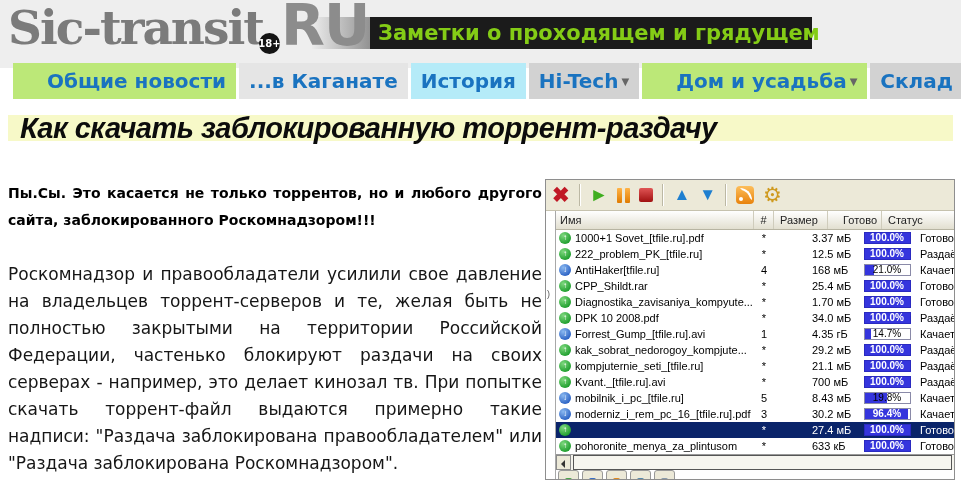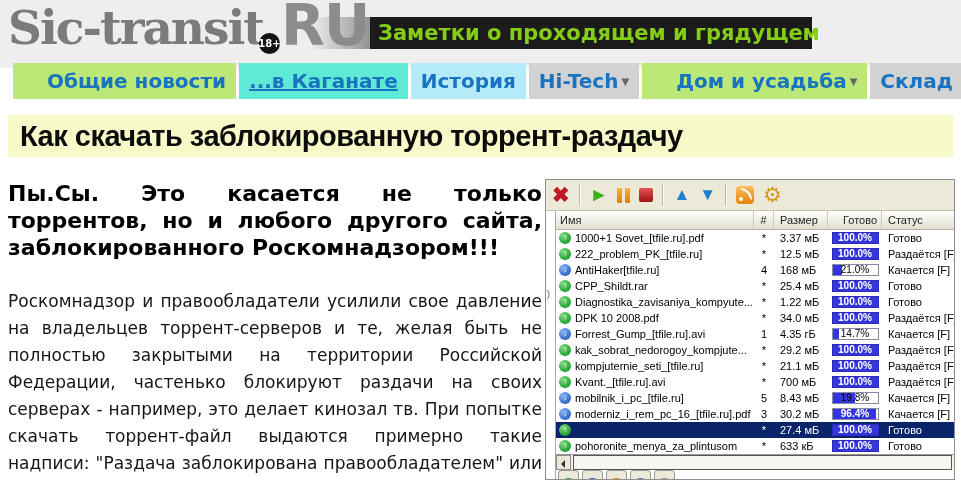--- a/index.html
+++ b/index.html
@@ -19,33 +19,33 @@
   .banner-lead{position:absolute;left:312px;top:17px;width:60px;height:32px;
                background:linear-gradient(to right,#ececec,#8f8f8f);}
   .banner{position:absolute;left:370px;top:17px;width:442px;height:32px;background:#1b1b1b;
           color:#84cc16;font-weight:bold;font-size:21px;display:flex;align-items:center;
           padding-left:8px;box-sizing:border-box;white-space:nowrap;}
 
   
   .nav{position:absolute;left:13px;top:63px;display:flex;gap:3px;}
   .nav-item{padding:6px 10px;font-weight:bold;font-size:20px;color:#1a73c0;cursor:pointer;
             display:flex;align-items:center;white-space:nowrap;}
-  .bg-green{background:#bce878;padding-left:34px;} .bg-tan{background:#5eead4;text-decoration:underline;}
+  .bg-green{background:#bce878;padding-left:34px;} .bg-tan{background:#e5e5e5;}
   .bg-cyan{background:#b5ebf8;}  .bg-gray{background:#d2d2d2;}
   .dd{font-size:10px;color:#666;margin-left:3px;}
 
   
-  .title-band{position:absolute;left:8px;top:115px;width:945px;height:42px;background:#f7f9c8;
-              display:flex;align-items:center;}
+  .title-band{position:absolute;left:8px;top:115px;width:945px;height:26px;background:#f7f9c8;
+              display:flex;align-items:center;font-style:italic;}
   .title-band h1{margin:0 0 0 12px;font-family:"Liberation Sans",sans-serif;font-size:29px;
                  font-weight:bold;color:#0c0c0c;letter-spacing:-0.5px;white-space:nowrap;}
 
   
   .copy{position:absolute;left:8px;top:180px;width:534px;}
-  .lead{font-weight:bold;font-size:22px;line-height:27px;color:#000;text-align:justify;margin:0;}
+  .lead{font-weight:bold;font-size:14px;line-height:27px;color:#000;text-align:justify;margin:0;}
   .para{font-size:17px;line-height:27px;color:#161616;text-align:justify;margin:27px 0 0 0;}
 
   
   .shot{position:absolute;left:545px;top:179px;width:410px;height:301px;border:1px solid #8e8e8e;
         box-sizing:border-box;background:#fff;overflow:hidden;font-family:"Liberation Sans",sans-serif;}
   .tbar{position:absolute;left:0;top:0;right:0;height:31px;background:#ece9d8;
         border-bottom:1px solid #c6c2ae;display:flex;align-items:center;gap:9px;padding-left:6px;box-sizing:border-box;}
   .tsep{width:1px;height:22px;background:#bcb8a4;border-right:1px solid #fff;}
   .ic{display:flex;align-items:center;justify-content:center;cursor:pointer;}
   .ic-x{color:#c01825;font-size:21px;font-weight:bold;}
@@ -78,21 +78,21 @@
   .rows{height:224px;overflow:hidden;background:#fff;}
   .trow{display:flex;height:16px;align-items:center;font-size:11px;color:#000;cursor:pointer;}
   .trow.sel{background:#0a246a;color:#fff;}
   .cell{box-sizing:border-box;overflow:hidden;white-space:nowrap;}
   .cell.name{width:198px;display:flex;align-items:center;gap:4px;padding-left:3px;}
   .fdot{width:12px;height:12px;border-radius:50%;color:#fff;font-size:8px;line-height:12px;
         text-align:center;font-style:normal;flex:0 0 12px;}
   .fdot.green{background:radial-gradient(circle at 35% 30%,#7ed87e,#1f9e2e 75%);}
   .fdot.blue{background:radial-gradient(circle at 35% 30%,#8ab8f0,#2b62c4 75%);}
   .cell.num{width:20px;text-align:center;}
-  .cell.size{width:54px;padding-left:6px;}
+  .cell.size{width:54px;padding-left:6px;margin-left:32px;}
   .cell.done{width:54px;display:flex;justify-content:center;}
   .pbar{position:relative;width:47px;height:12px;border:1px solid #8a8aa8;background:#fff;box-sizing:border-box;}
   .pbar.full{border-color:#2a2ac0;}
   .pfill{position:absolute;left:0;top:0;bottom:0;background:#3535dd;}
   .ptxt{position:relative;display:block;text-align:center;font-size:10px;line-height:10px;color:#000;}
   .ptxt.w{color:#fff;font-weight:bold;}
   .cell.status{flex:1;padding-left:6px;}
 
   .hscroll{position:absolute;left:10px;right:0;top:274px;height:16px;background:#f4f3ec;
            border-top:1px solid #999;display:flex;align-items:stretch;box-sizing:border-box;cursor:pointer;}
@@ -248,21 +248,21 @@
               </span>
             </span>
             <span class="cell status">Готово</span>
           </div>
           <div class="trow">
             <span class="cell name">
               <i class="fdot green">↑</i>
               <span>Diagnostika_zavisaniya_kompyute...</span>
             </span>
             <span class="cell num">*</span>
-            <span class="cell size">1.22 мБ</span>
+            <span class="cell size">1.70 мБ</span>
             <span class="cell done">
               <span class="pbar full">
                 <span class="pfill" style="width: 100%;"></span>
                 <span class="ptxt w">100.0%</span>
               </span>
             </span>
             <span class="cell status">Готово</span>
           </div>
           <div class="trow">
             <span class="cell name">

